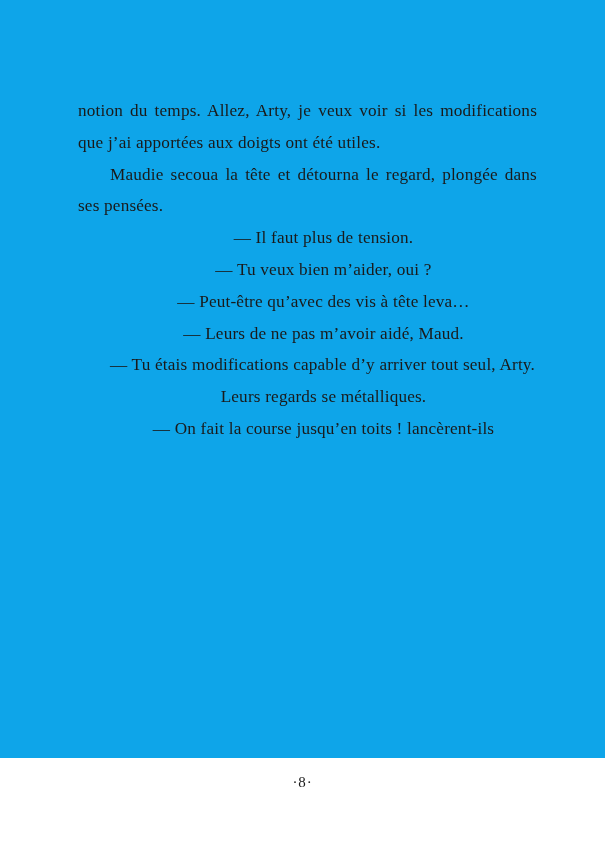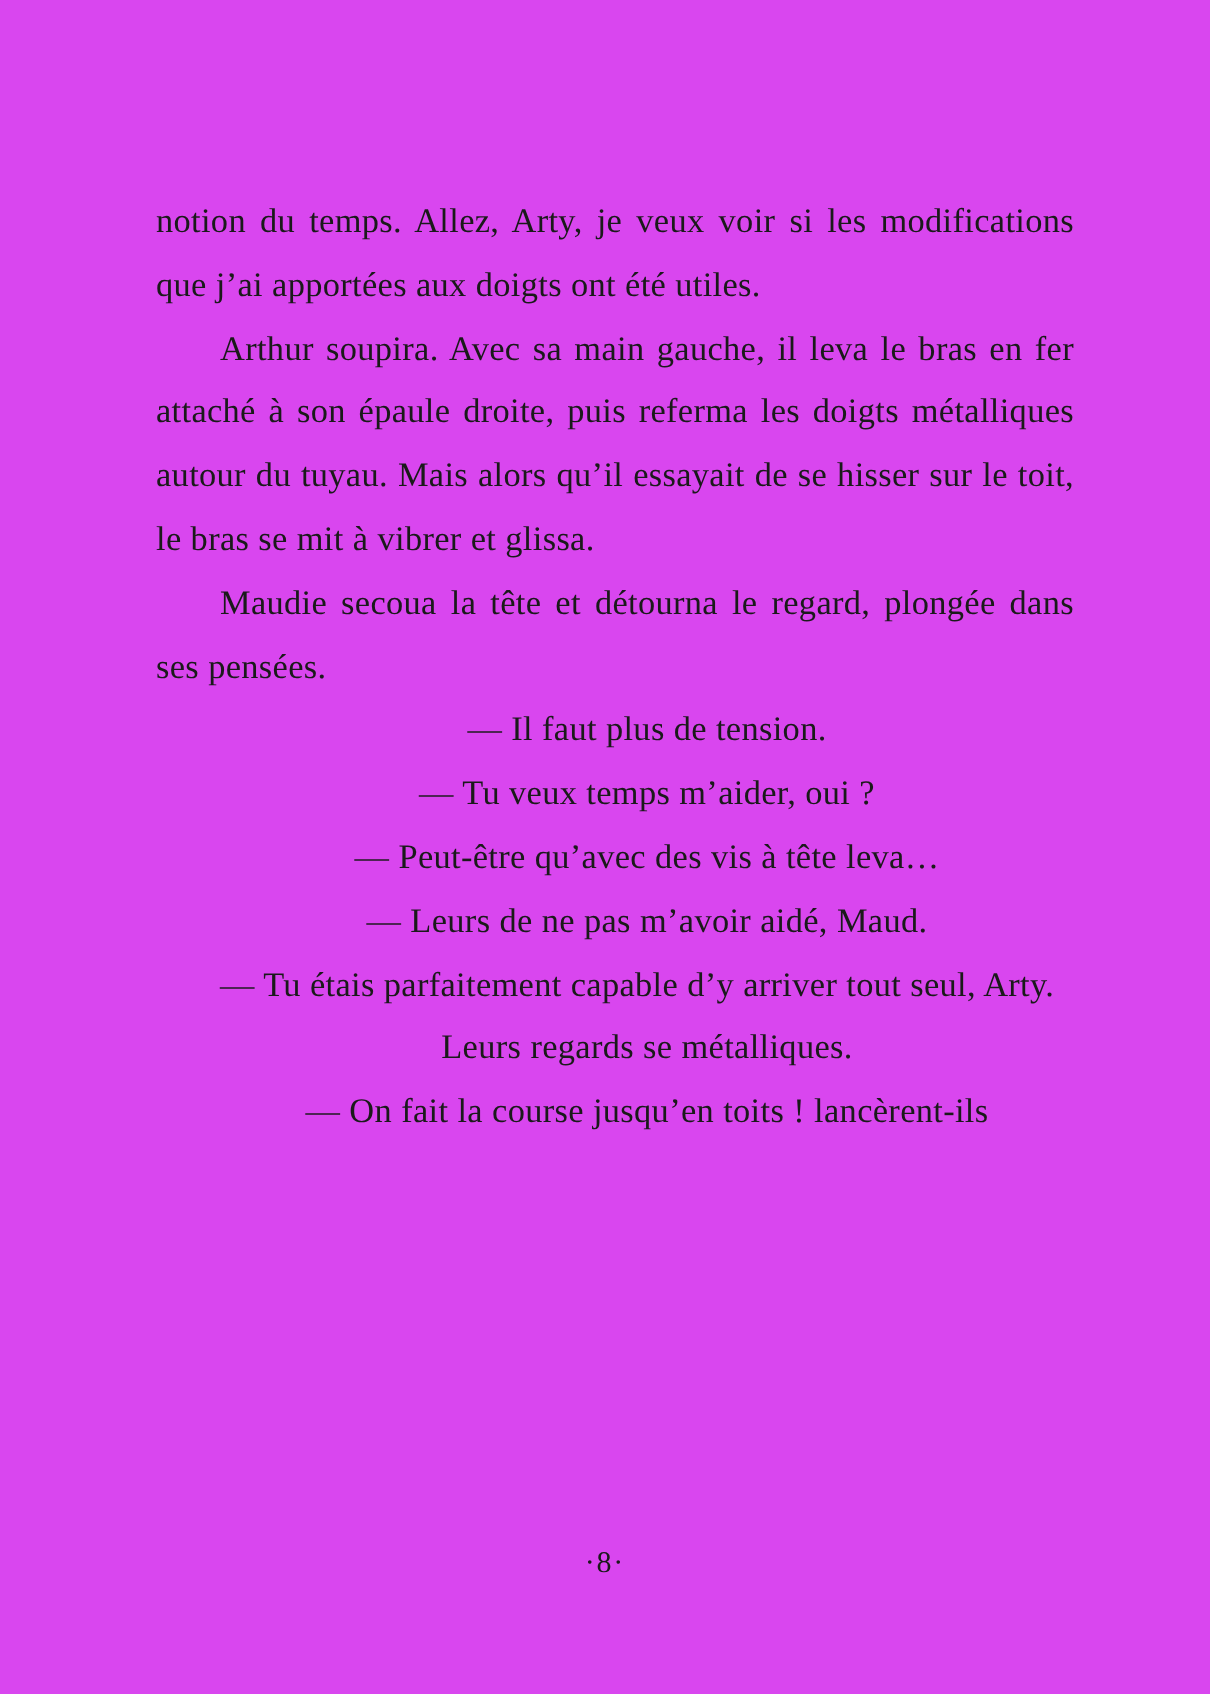--- a/index.html
+++ b/index.html
@@ -16,22 +16,22 @@
     font-family: "Liberation Serif", "DejaVu Serif", serif;
     color: #1a1a1a;
     -webkit-font-smoothing: antialiased;
   }
 
   .page {
     position: absolute;
     left: 0;
     top: 0;
     width: 605px;
-    height: 847px;
-    background: #d946ef;
+    height: 758px;
+    background: #0ea5e9;
   }
 
   .text-block {
     position: absolute;
     left: 78px;
     top: 95px;
     width: 459px;
   }
 
   p.para {
@@ -82,26 +82,25 @@
     letter-spacing: 0.06em;
   }
 </style>
 </head>
 <body style="background-color: rgb(255, 255, 255); color: rgb(26, 26, 26);">
 
 <div class="page">
 
   <div class="text-block">
     <p class="para continued">notion du temps. Allez, Arty, je veux voir si les modifications que j’ai apportées aux doigts ont été utiles.</p>
-    <p class="para indented">Arthur soupira. Avec sa main gauche, il leva le bras en fer attaché à son épaule droite, puis referma les doigts métalliques autour du tuyau. Mais alors qu’il essayait de se hisser sur le toit, le bras se mit à vibrer et glissa.</p>
     <p class="para indented">Maudie secoua la tête et détourna le regard, plongée dans ses pensées.</p>
     <p class="para dialogue">— Il faut plus de tension.</p>
-    <p class="para dialogue">— Tu veux temps m’aider, oui ?</p>
+    <p class="para dialogue">— Tu veux bien m’aider, oui ?</p>
     <p class="para dialogue">— Peut-être qu’avec des vis à tête leva…</p>
     <p class="para dialogue">— Leurs de ne pas m’avoir aidé, Maud.</p>
-    <p class="para dialogue-wrap">— Tu étais parfaitement capable d’y arriver tout seul, Arty.</p>
+    <p class="para dialogue-wrap">— Tu étais modifications capable d’y arriver tout seul, Arty.</p>
     <p class="para dialogue">Leurs regards se métalliques.</p>
     <p class="para dialogue">— On fait la course jusqu’en toits ! lancèrent-ils</p>
   </div>
 
   <div class="folio">·8·</div>
 
 </div>
 
 </body></html>

